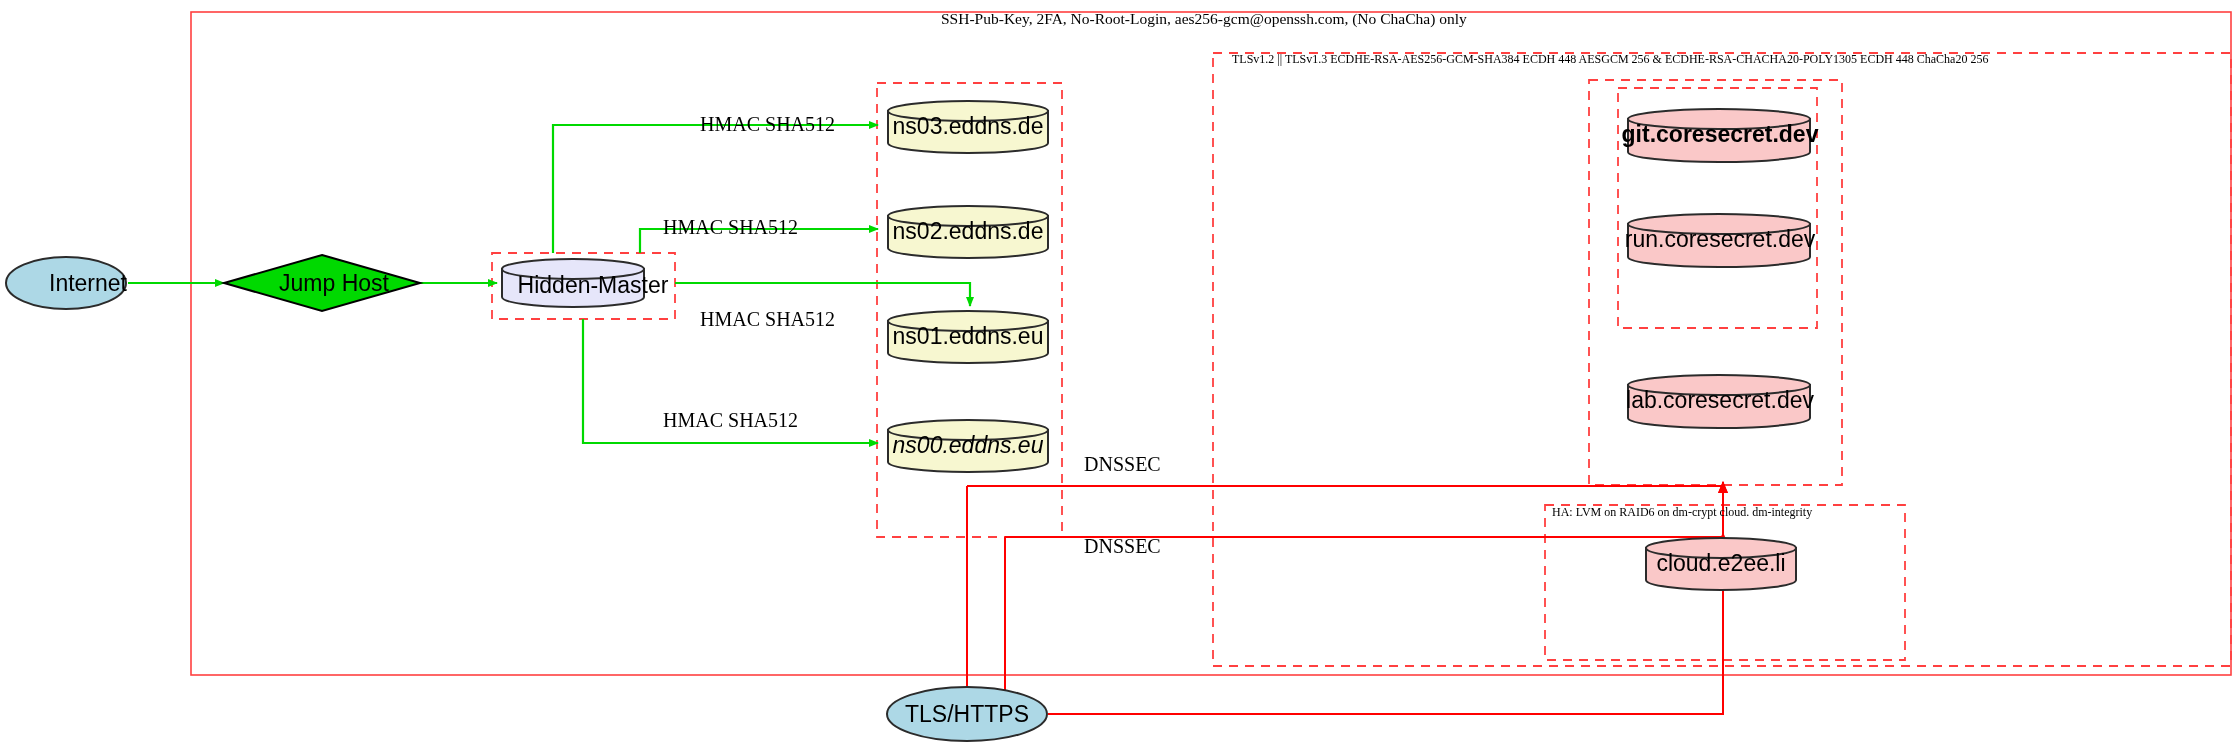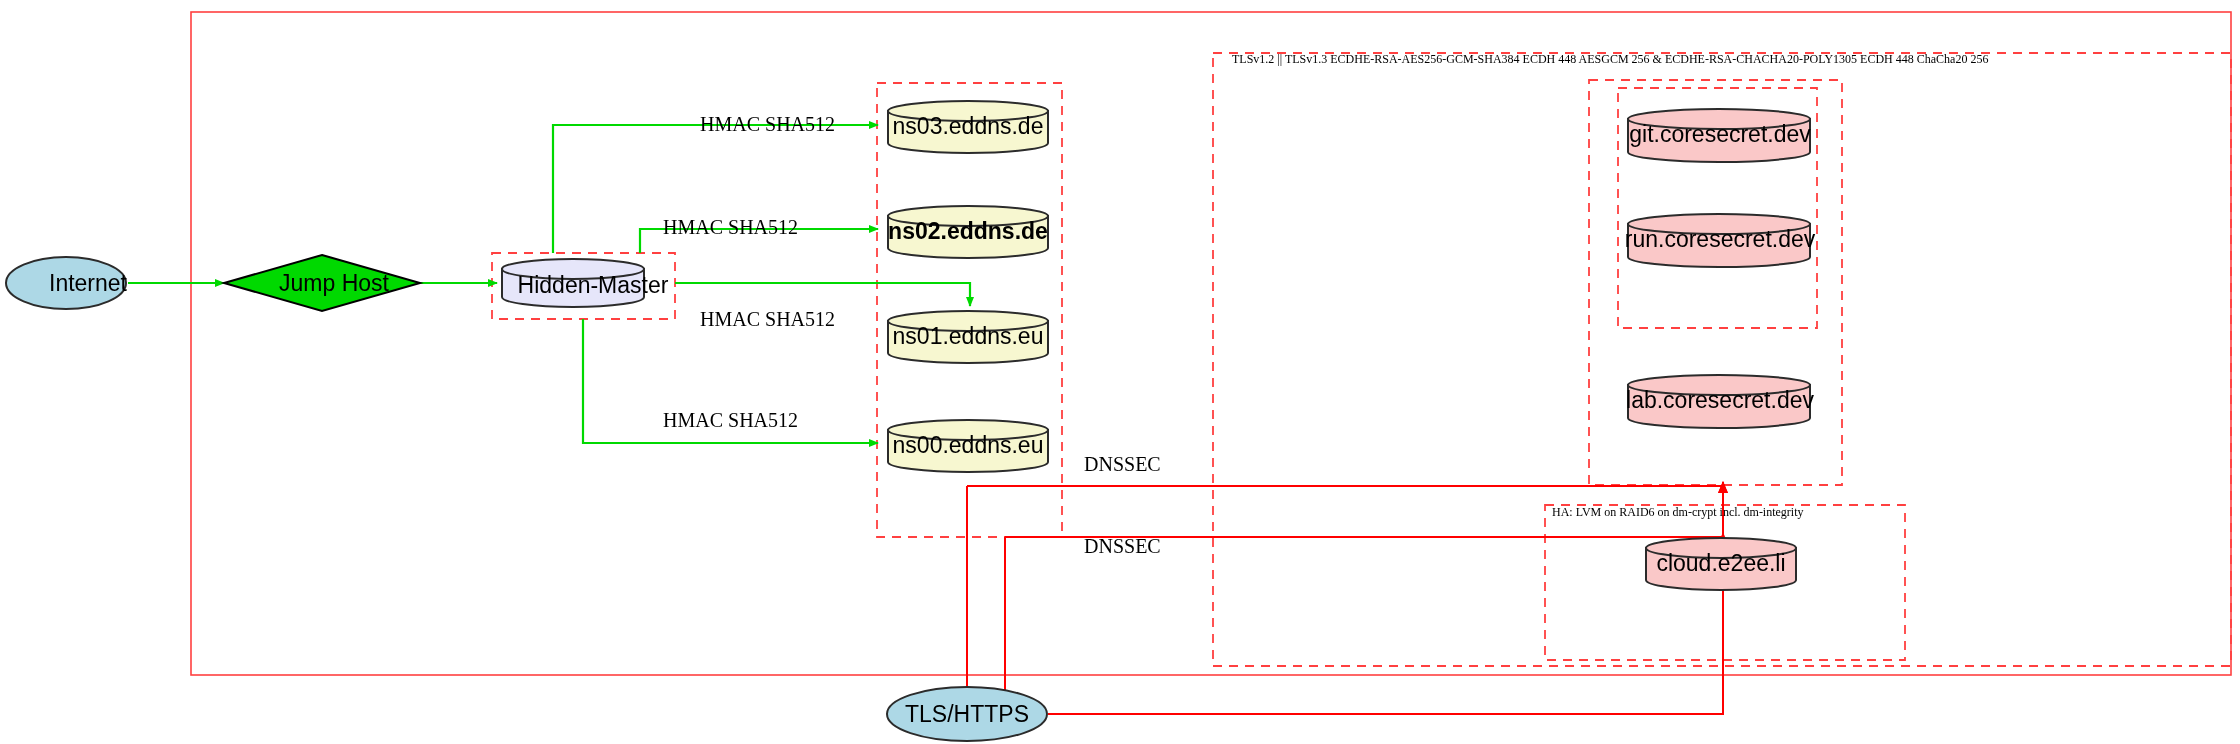--- a/index.html
+++ b/index.html
@@ -197,40 +197,41 @@
     <g>
       <path d="M1646,548 L1646,580 A75,10 0 0 0 1796,580 L1796,548 Z" fill="#fac8c8" stroke="#2b2b2b" stroke-width="2"></path>
       <ellipse cx="1721" cy="548" rx="75" ry="10" fill="#fac8c8" stroke="#2b2b2b" stroke-width="2"></ellipse>
     </g>
 
     <g>
       <ellipse cx="967" cy="714" rx="80" ry="27" fill="#add8e6" stroke="#2b2b2b" stroke-width="2"></ellipse>
     </g>
   </svg>
 
+  <div class="top-label" style="left:941px; top:10px;">SSH-Pub-Key, 2FA, No-Root-Login, aes256-gcm@openssh.com, (No ChaCha) only</div>
 
   <div class="cluster-label" style="left:1232px; top:52px;">TLSv1.2 || TLSv1.3 ECDHE-RSA-AES256-GCM-SHA384 ECDH 448 AESGCM 256 &amp; ECDHE-RSA-CHACHA20-POLY1305 ECDH 448 ChaCha20 256</div>
 
-  <div class="cluster-label" style="left:1552px; top:505px;">HA: LVM on RAID6 on dm-crypt incl. dm-integrity</div>
+  <div class="cluster-label" style="left:1552px; top:505px;">HA: LVM on RAID6 on dm-crypt cloud. dm-integrity</div>
 
   <div class="node-label" style="left:6px; top:270px; width:120px; height:26px;padding-left:22px;">Internet</div>
 
   <div class="node-label" style="left:274px; top:270px; width:120px; height:26px;">Jump Host</div>
 
   <div class="node-label" style="left:503px; top:272px; width:140px; height:26px;padding-left:20px;">Hidden-Master</div>
 
   <div class="node-label" style="left:893px; top:113px; width:150px; height:26px;">ns03.eddns.de</div>
 
-  <div class="node-label" style="left:893px; top:218px; width:150px; height:26px;font-weight:bold;">ns02.eddns.de</div>
+  <div class="node-label" style="left:893px; top:218px; width:150px; height:26px;">ns02.eddns.de</div>
 
   <div class="node-label" style="left:893px; top:323px; width:150px; height:26px;">ns01.eddns.eu</div>
 
-  <div class="node-label" style="left:893px; top:432px; width:150px; height:26px;">ns00.eddns.eu</div>
-
-  <div class="node-label" style="left:1634px; top:121px; width:172px; height:26px;">git.coresecret.dev</div>
+  <div class="node-label" style="left:893px; top:432px; width:150px; height:26px;font-style:italic;">ns00.eddns.eu</div>
+
+  <div class="node-label" style="left:1634px; top:121px; width:172px; height:26px;font-weight:bold;">git.coresecret.dev</div>
 
   <div class="node-label" style="left:1634px; top:226px; width:172px; height:26px;">run.coresecret.dev</div>
 
   <div class="node-label" style="left:1634px; top:387px; width:172px; height:26px;">lab.coresecret.dev</div>
 
   <div class="node-label" style="left:1651px; top:550px; width:140px; height:26px;">cloud.e2ee.li</div>
 
   <div class="node-label" style="left:897px; top:701px; width:140px; height:26px;">TLS/HTTPS</div>
 
   <div class="edge-label" style="left:700px; top:113px;">HMAC SHA512</div>

